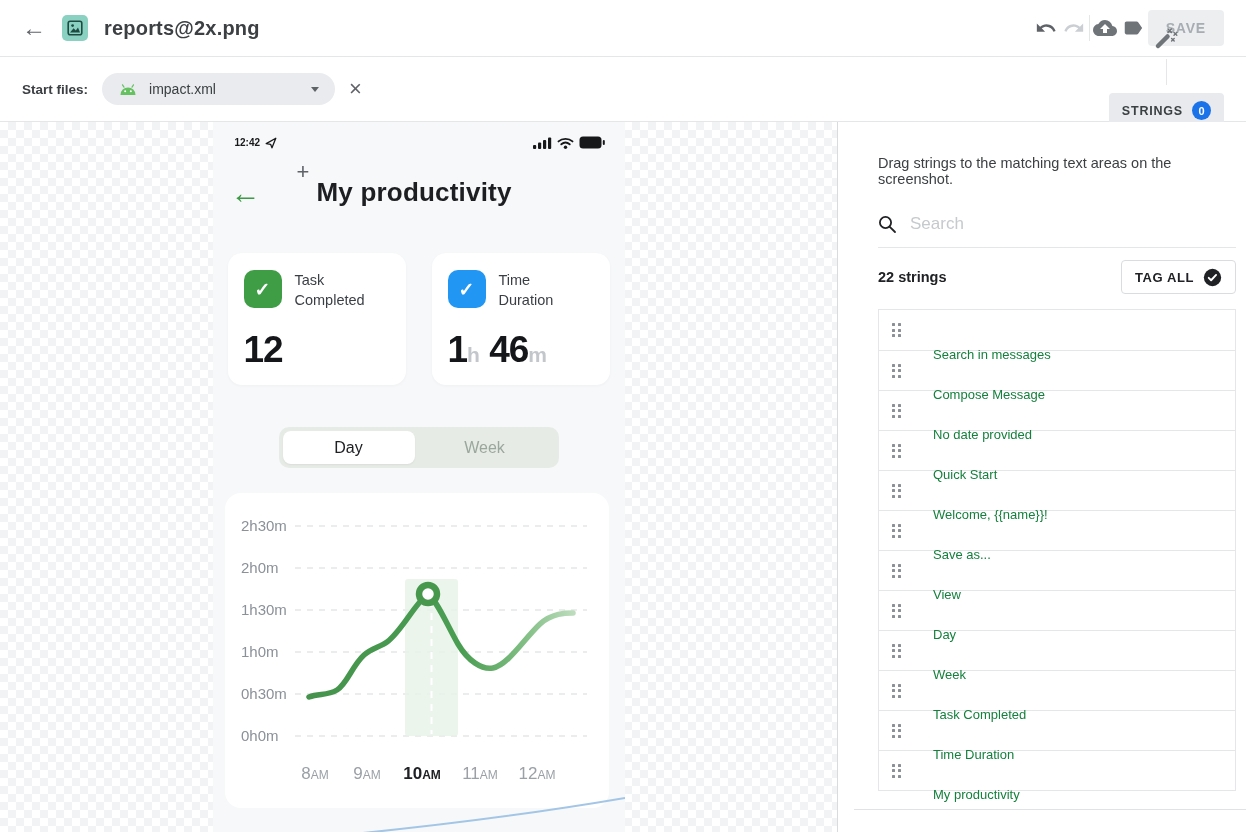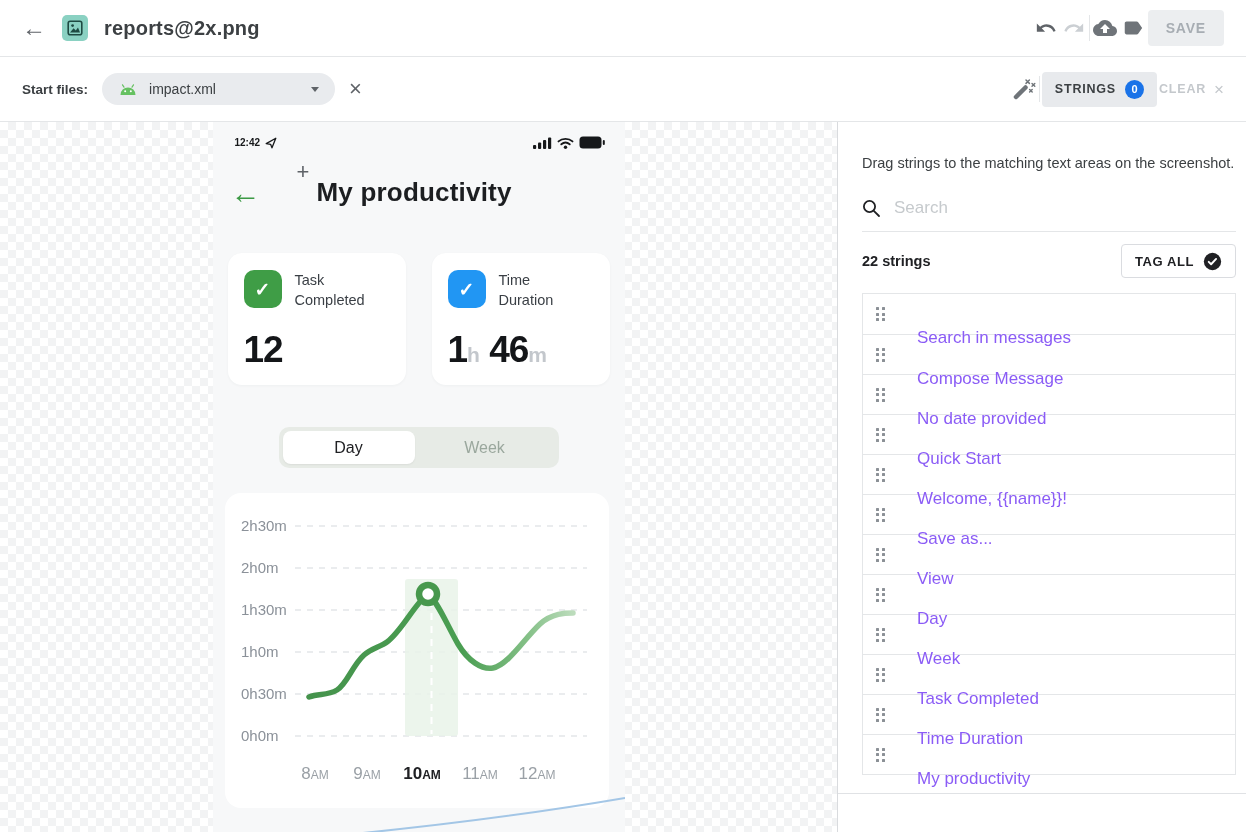--- a/index.html
+++ b/index.html
@@ -17,21 +17,21 @@
   .vdiv { width:1px; height:26px; background:#e4e6e8; }
   .save-btn { background:#eceef0; color:#a7adb3; border:none; border-radius:4px; height:36px; padding:0 18px; font-size:14px; font-weight:700; letter-spacing:.8px; font-family:inherit; }
 
   
   .fbar { height:65px; display:flex; align-items:center; padding:0 22px; border-bottom:1px solid #e4e6e8; background:#fff; flex:0 0 auto; }
   .fbar-label { font-size:13.5px; font-weight:700; color:#3c4043; }
   .fpill { margin-left:14px; width:233px; height:32px; background:#e9ebee; border-radius:20px; display:flex; align-items:center; gap:11px; padding:0 16px; cursor:pointer; }
   .fpill-text { font-size:14px; color:#3c4043; flex:1; }
   .caret { width:0; height:0; border-left:4.5px solid transparent; border-right:4.5px solid transparent; border-top:5px solid #5f6368; }
   .fclear { margin-left:14px; font-size:22px; color:#5f6368; cursor:pointer; line-height:1; }
-  .fbar-right { margin-left:auto; display:flex; align-items:center; gap:2px; }
+  .fbar-right { margin-left:auto; display:flex; align-items:center; gap:8px;flex-direction:column; }
   .strings-btn { display:flex; align-items:center; gap:9px; background:#e8eaed; border:none; border-radius:4px; height:35px; padding:0 13px; font-family:inherit; cursor:pointer; }
   .strings-btn .lbl { font-size:12.5px; font-weight:700; letter-spacing:.8px; color:#3c4043; }
   .badge { width:19px; height:19px; border-radius:50%; background:#1a73e8; color:#fff; font-size:11px; font-weight:700; display:flex; align-items:center; justify-content:center; }
   .clear-group { display:flex; align-items:center; gap:8px; color:#c4c8cc; }
   .clear-group .lbl { font-size:12.5px; font-weight:700; letter-spacing:.8px; }
   .clear-group .x { font-size:17px; line-height:1; }
 
   
   .main { flex:1; display:flex; min-height:0; }
   .canvas { flex:1; overflow:hidden; display:flex; justify-content:center;
@@ -61,35 +61,35 @@
   .card-value { margin-top:auto; font-size:37px; font-weight:800; color:#141619; letter-spacing:-1px; line-height:1; }
   .unit { font-size:21px; font-weight:700; color:#c3c7cc; letter-spacing:0; }
   .toggle { width:280px; height:41px; margin:42px auto 0; background:#e7ebe6; border-radius:10px; display:flex; align-items:center; padding:4px; position:relative; }
   .seg-day { width:132px; height:33px; background:#fff; border-radius:8px; display:flex; align-items:center; justify-content:center; font-size:16px; color:#202124; box-shadow:0 1px 2px rgba(0,0,0,.06); cursor:pointer; }
   .seg-week { flex:1; text-align:center; font-size:16px; color:#9aa79d; cursor:pointer; }
   .chart-card { margin:25px 12px 0; width:384px; height:315px; background:#fff; border-radius:16px; }
   .chart-card svg { display:block; }
   .blue-curve { position:absolute; left:0; bottom:0; width:412px; height:50px; pointer-events:none; }
 
   
-  .panel { width:409px; flex:0 0 auto; background:#fff; border-left:1px solid #d9dbde; padding:33px 10px 0 24px; }
+  .panel { width:409px; flex:0 0 auto; background:#fff; border-left:1px solid #d9dbde; padding:33px 10px 0 40px; }
   .instruction { font-size:14.5px; color:#3c4043; }
   .search-row { margin-top:27px; display:flex; align-items:center; gap:13px; padding-bottom:13px; border-bottom:1px solid #e4e6e8; }
   .search-row input { border:none; outline:none; font-size:17px; font-family:inherit; color:#202124; width:100%; background:transparent; }
   .search-row input::placeholder { color:#c6cacd; }
   .meta-row { margin-top:12px; display:flex; align-items:center; justify-content:space-between; }
   .count { font-size:14.5px; font-weight:700; color:#202124; }
   .tagall { display:flex; align-items:center; gap:9px; background:#fff; border:1px solid #dadce0; border-radius:4px; height:34px; padding:0 13px; font-family:inherit; cursor:pointer; }
   .tagall .lbl { font-size:13px; font-weight:700; letter-spacing:.6px; color:#202124; }
   .slist { margin-top:15px; border:1px solid #e4e6e8; }
   .srow { height:40px; display:flex; align-items:center; cursor:grab; background:#fff; }
   .srow + .srow { border-top:1px solid #e4e6e8; }
   .handle { margin:0 0 0 13px; display:grid; grid-template-columns:repeat(2,3px); grid-auto-rows:3px; gap:2.5px 3px; }
   .handle i { background:#8b9096; border-radius:.5px; }
-  .srow .txt { margin-left:32px; font-size:17px; color:#8b5cf6;margin-top:48px; }
+  .srow .txt { margin-left:32px; font-size:13px; color:#15803d;margin-top:48px; }
   .panel-divider { margin:18px -10px 0 -24px; border-top:1px solid #e0e2e5; }
 </style>
 </head>
 <body>
 
 <div class="page">
 
   <div class="hdr">
     <span class="hdr-back">←</span>
     <span class="file-ic">

